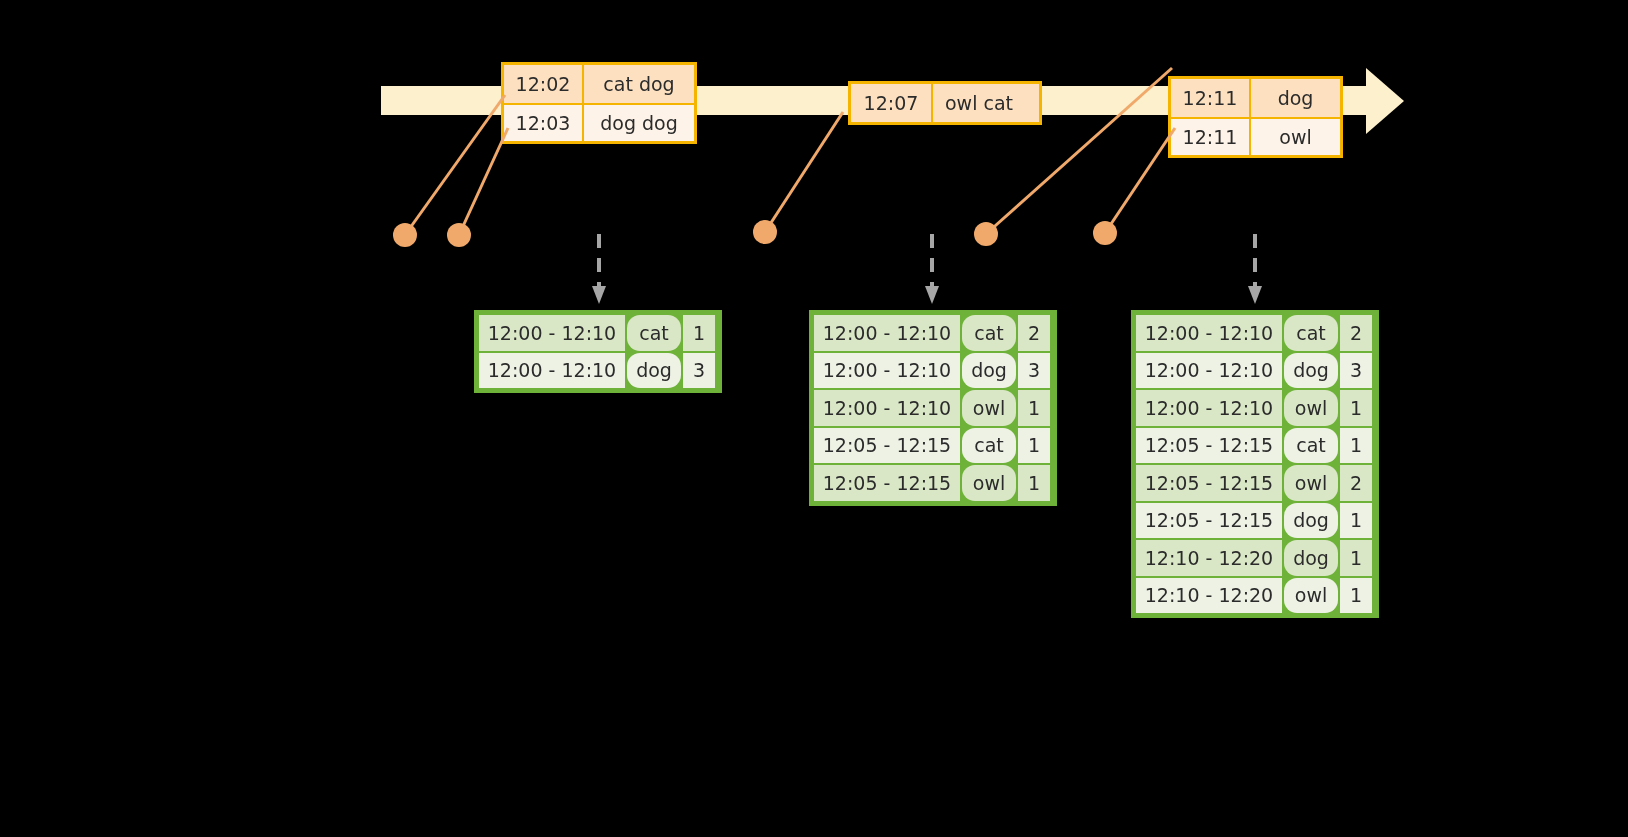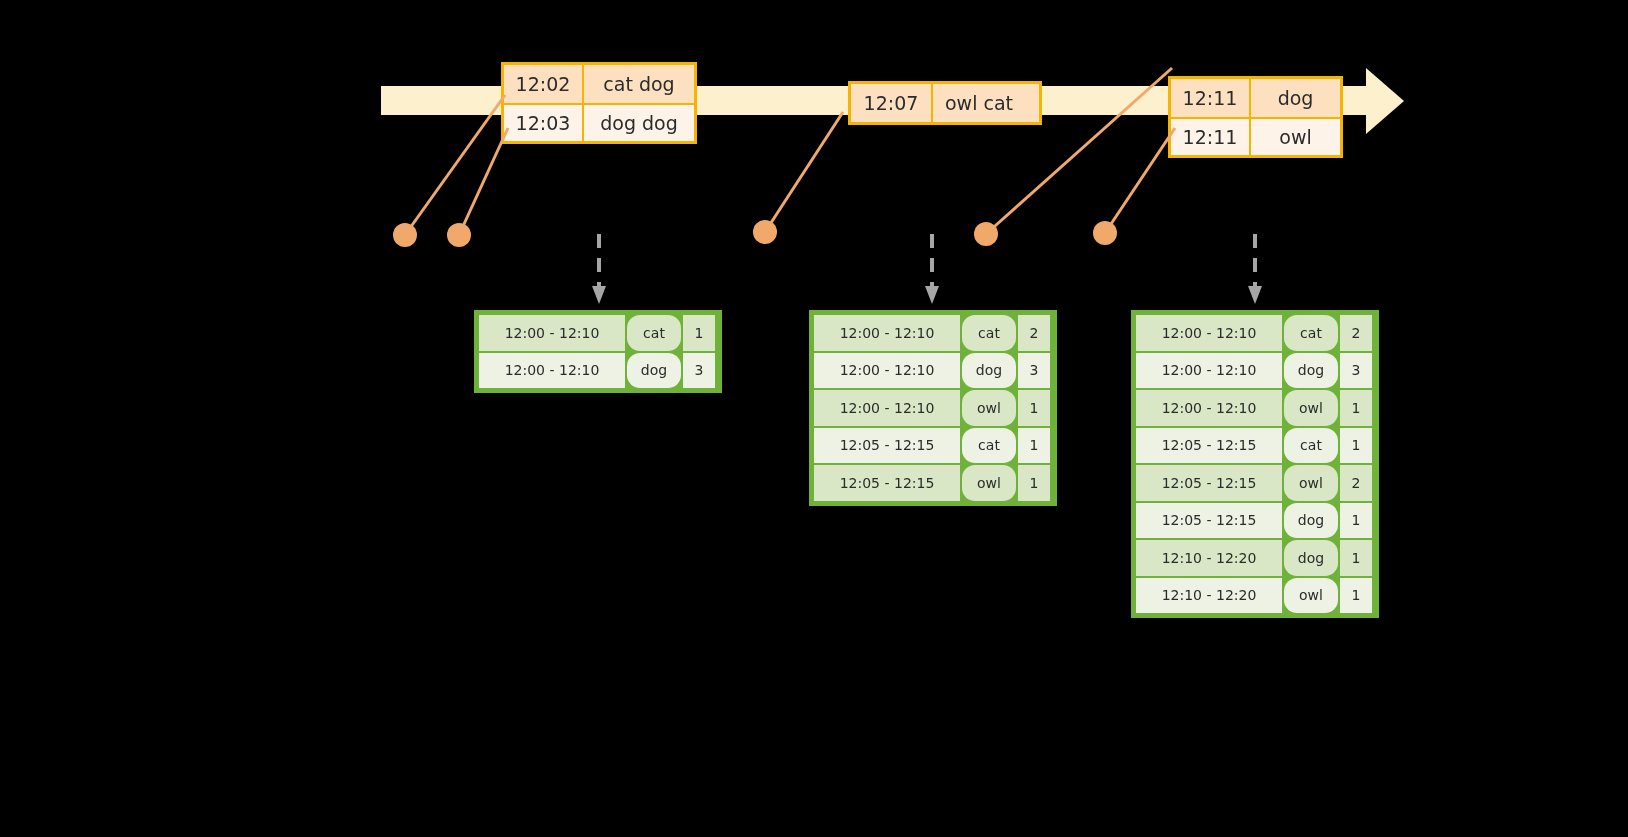--- a/index.html
+++ b/index.html
@@ -94,21 +94,21 @@
     display: flex;
     height: 37.5px;
     box-sizing: border-box;
   }
   .rt-row.shade-a .rt-cell { background: #d9e7c6; }
   .rt-row.shade-b .rt-cell { background: #edf2e5; }
   .rt-cell {
     display: flex;
     align-items: center;
     justify-content: center;
-    font-size: 14px;
+    font-size: 19px;
     color: #2b2b2b;
     box-sizing: border-box;
     margin: 1px;
   }
   .rt-window { width: 146px; }
   .rt-word   { width: 54px; border-radius: 13px; }
   .rt-count  { width: 32px; }
   #result-table-1 { left: 474px; top: 310px; width: 248px; }
   #result-table-2 { left: 809px; top: 310px; width: 248px; }
   #result-table-3 { left: 1131px; top: 310px; width: 248px; }

